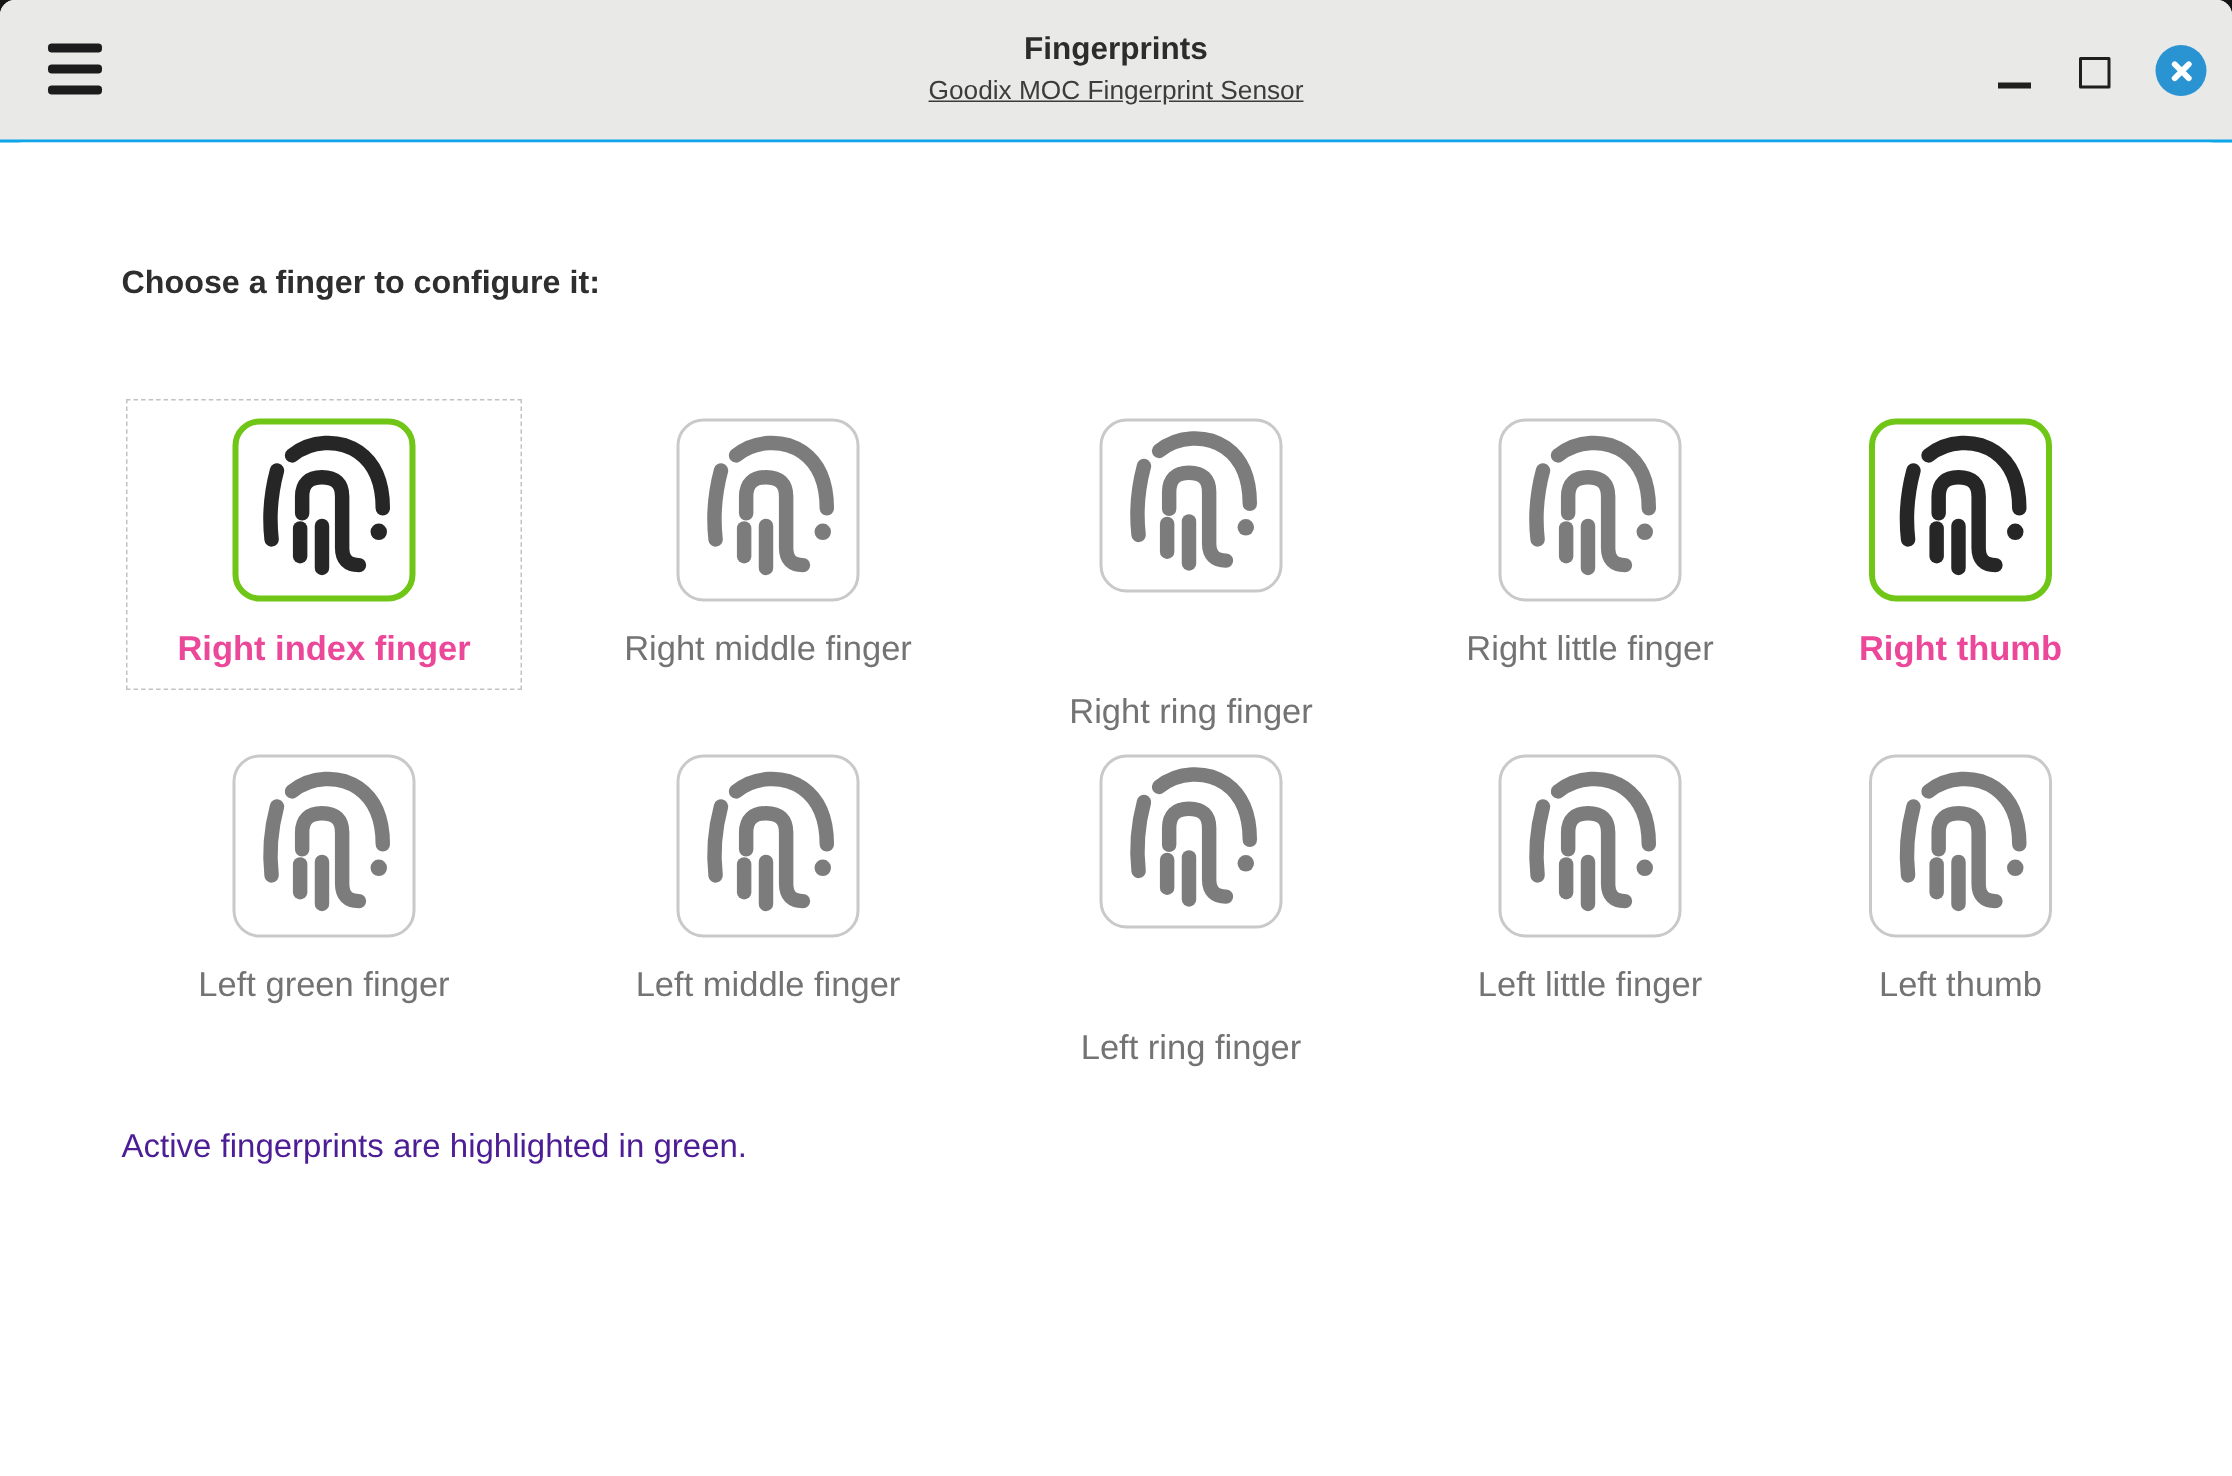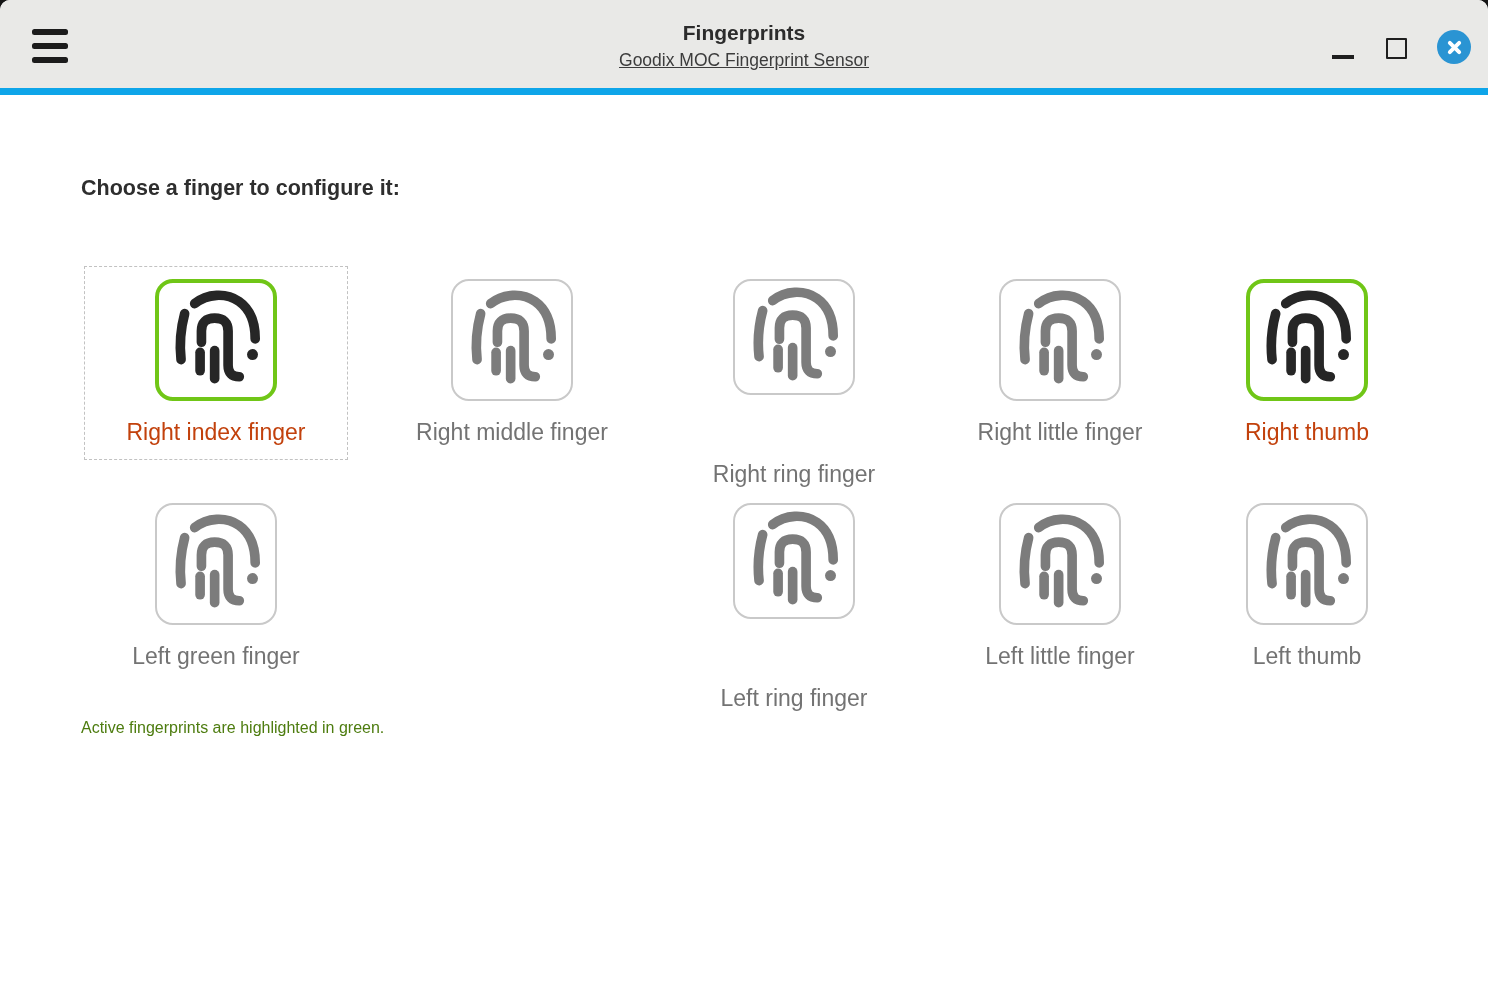--- a/index.html
+++ b/index.html
@@ -4,50 +4,50 @@
 <style>
   * { margin:0; padding:0; box-sizing:border-box; }
   html,body { width:1488px; height:984px; background:#151515; font-family:"Liberation Sans", sans-serif; }
   .window {
     position:relative; width:1488px; height:984px;
     background:#ffffff; border-radius:10px 10px 0 0; overflow:hidden;
   }
   
   .titlebar {
     position:relative; height:95px; background:#e9e9e7;
-    border-bottom:7px solid #0ea5e9;
+    border-bottom:2px solid #0ea5e9;
   }
   .hamburger { position:absolute; left:32px; top:29px; width:36px; cursor:pointer; }
   .hamburger .bar { width:36px; height:6px; background:#1c1c1c; border-radius:2.5px; margin-bottom:8px; }
   .hamburger .bar:last-child { margin-bottom:0; }
   .title-block { position:absolute; left:0; right:0; top:20px; text-align:center; }
   .win-title { font-size:21px; font-weight:bold; color:#2c2c2c; line-height:25px; }
   .win-subtitle { font-size:17.5px; color:#3c3c3c; line-height:21px; margin-top:5px;text-decoration:underline; }
   .win-min { position:absolute; left:1332px; top:55px; width:22px; height:3.5px; background:#1f1f1f; cursor:pointer; }
   .win-max { position:absolute; left:1386px; top:38px; width:21px; height:21px; border:2.5px solid #1f1f1f; border-radius:1px; background:transparent; cursor:pointer; }
   .win-close { position:absolute; left:1437px; top:30px; width:34px; height:34px; border-radius:50%; background:#2a94d3; cursor:pointer; display:flex; align-items:center; justify-content:center; }
   
   .content { position:relative; height:888px; background:#ffffff;border-radius:15px; }
   .heading { position:absolute; left:81px; top:78px; font-size:21.5px; font-weight:bold; color:#2e2e2e; line-height:30px; }
-  .note { position:absolute; left:81px; top:618px; font-size:16px; color:#4d7c0f; line-height:30px; }
+  .note { position:absolute; left:81px; top:654px; font-size:22px; color:#4c1d95; line-height:30px; }
   .finger-cell {
     position:absolute; width:264px; height:194px;
     display:flex; flex-direction:column; align-items:center;
     cursor:pointer;
   }
   .finger-cell.focused { outline:1px dashed #c2c2c2; outline-offset:-1px; }
   .tile {
     margin-top:13px; width:122px; height:122px; border-radius:18px;
     border:2px solid #c9c9c9; color:#7c7c7c; background:#ffffff;
     display:flex; align-items:center; justify-content:center;
   }
   .tile svg { width:112px; height:112px; display:block; }
   .finger-label { margin-top:16px; font-size:23px; line-height:30px; color:#737373; white-space:nowrap; }
   .finger-cell.active .tile { border:4px solid #70c617; color:#262626; }
-  .finger-cell.active .finger-label { color:#c2410c; font-weight:normal; }
+  .finger-cell.active .finger-label { color:#ec4899; font-weight:bold; }
   
   .c0 { left:84px; }  .c1 { left:380px; } .c2 { left:662px;gap:48px; } .c3 { left:928px; } .c4 { left:1175px; }
   .r0 { top:171px; }  .r1 { top:395px; }
   .defs-hidden { position:absolute; width:0; height:0; overflow:hidden; }
 </style>
 </head>
 <body>
 
 <svg class="defs-hidden" xmlns="http://www.w3.org/2000/svg">
   <symbol id="fp-glyph" viewBox="0 0 100 100">
@@ -133,20 +133,28 @@
 
     <div class="finger-cell r1 c0">
       <div class="tile">
         <svg viewBox="0 0 100 100">
             <use href="#fp-glyph"></use>
           </svg>
       </div>
       <div class="finger-label">Left green finger</div>
     </div>
 
+    <div class="finger-cell r1 c1">
+      <div class="tile">
+        <svg viewBox="0 0 100 100">
+            <use href="#fp-glyph"></use>
+          </svg>
+      </div>
+      <div class="finger-label">Left middle finger</div>
+    </div>
 
     <div class="finger-cell r1 c2">
       <div class="tile">
         <svg viewBox="0 0 100 100">
             <use href="#fp-glyph"></use>
           </svg>
       </div>
       <div class="finger-label">Left ring finger</div>
     </div>
 

